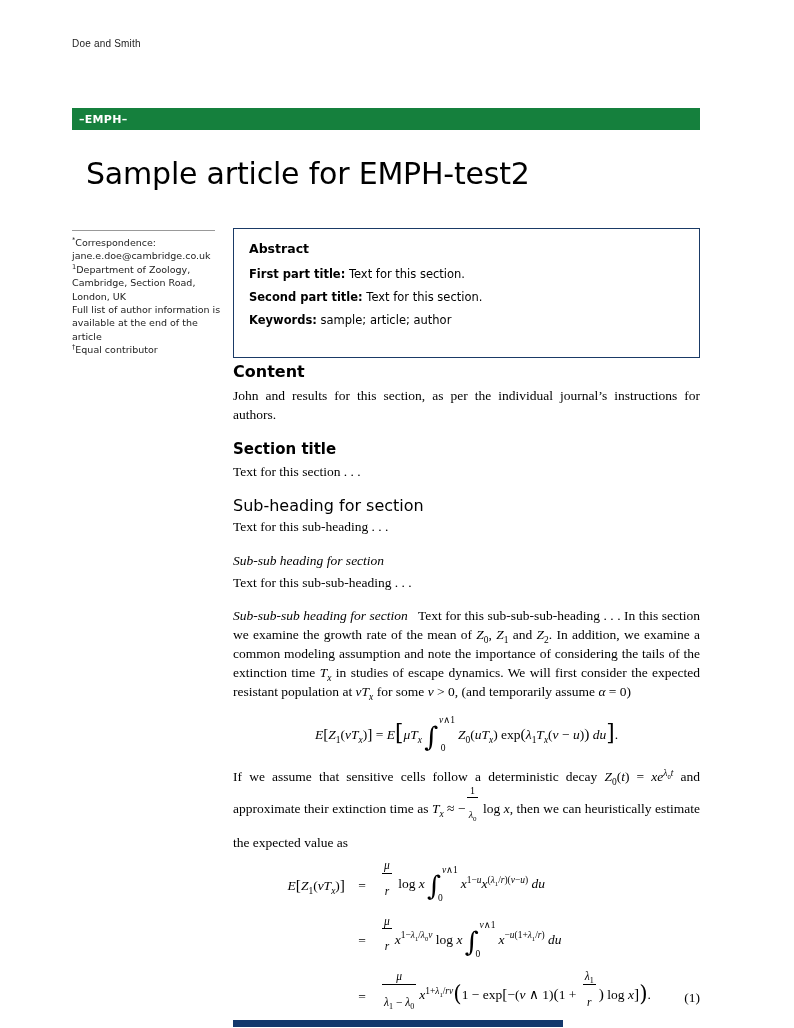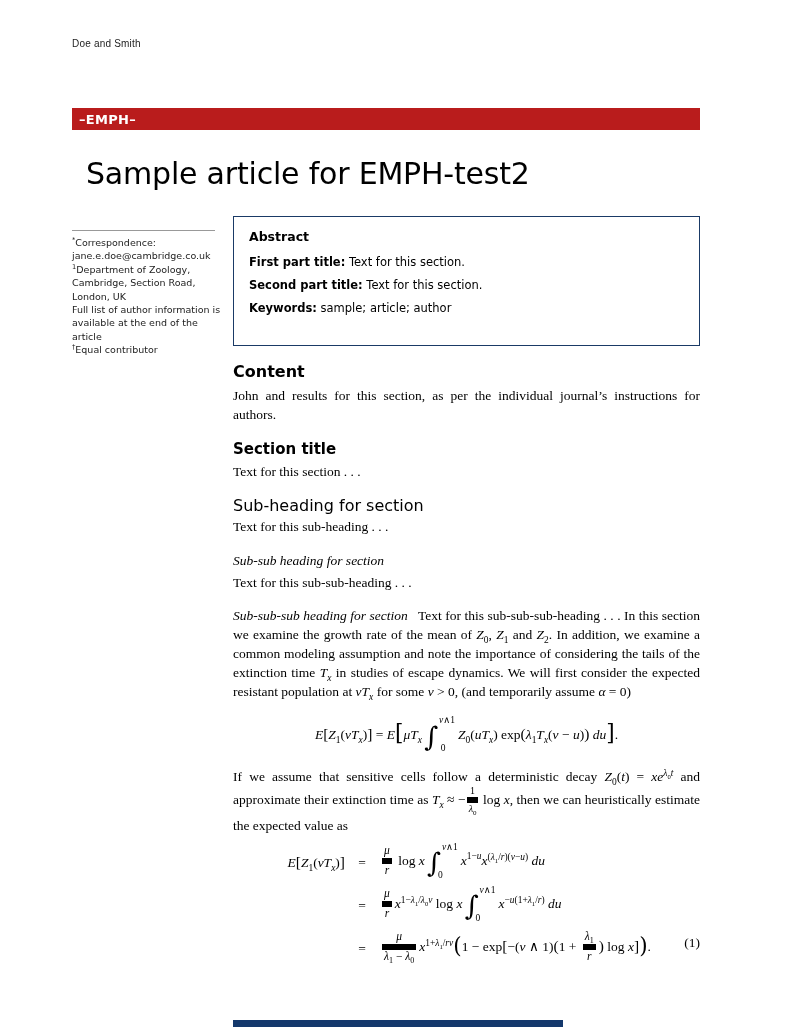--- a/index.html
+++ b/index.html
@@ -5,38 +5,38 @@
   html,body{margin:0;padding:0;background:#ffffff;}
   body{width:794px;height:1028px;position:relative;overflow:hidden;
        font-family:"Liberation Sans",sans-serif;color:#111;}
   .page{position:absolute;inset:0;background:#fff;}
 
   .running-head{position:absolute;left:72px;top:38px;font-size:10px;
 phonetic    font-family:"DejaVu Sans",sans-serif;color:#222;}
   .running-head{letter-spacing:.2px;}
 
   .banner{position:absolute;left:72px;top:108px;width:628px;height:22px;
-    background:#b91c1c;color:#fff;display:flex;align-items:center;
-    font-family:"DejaVu Sans",sans-serif;font-weight:bold;font-size:13px;
+    background:#15803d;color:#fff;display:flex;align-items:center;
+    font-family:"DejaVu Sans",sans-serif;font-weight:bold;font-size:11px;
     padding-left:7px;box-sizing:border-box;letter-spacing:.3px;}
 
   .title{position:absolute;left:70px;top:140px;margin:16px;font-weight:normal;
     font-family:"DejaVu Sans",sans-serif;font-size:30px;color:#000;
     letter-spacing:-.2px;white-space:nowrap;}
 
   .authors{position:absolute;left:72px;top:196px;
     font-family:"DejaVu Sans",sans-serif;font-size:13px;color:#000;}
   .authors sup{font-size:68%;}
 
   .side{position:absolute;left:72px;top:230px;width:152px;
     font-family:"DejaVu Sans",sans-serif;font-size:9.5px;line-height:13.4px;color:#222;}
   .side-rule{border-top:1px solid #999;width:143px;margin-bottom:5px;}
   .side sup{font-size:70%;}
 
-  .abstract{position:absolute;left:233px;top:216px;width:467px;box-sizing:border-box;
+  .abstract{position:absolute;left:233px;top:228px;width:467px;box-sizing:border-box;
     border:1.6px solid #1a3a66;padding:12px 15px 13px;background:#fff;
     font-family:"DejaVu Sans",sans-serif;}
   .abstract .abs-h{font-size:12.5px;font-weight:bold;margin:0 0 11px;color:#000;}
   .abstract .abs-row{font-size:11.5px;margin:0 0 9px;color:#000;}
   .abstract .abs-row:last-child{margin-bottom:17px;}
   .abstract .abs-label{font-weight:bold;}
 
   .main{position:absolute;left:233px;top:362px;width:467px;
     font-family:"Liberation Serif","DejaVu Serif",serif;font-size:13.5px;
     line-height:19px;text-align:justify;color:#000;}
@@ -68,21 +68,21 @@
   .lims{display:inline-block;vertical-align:middle;font-size:9.5px;line-height:1;
     margin:0 4px 0 0;}
   .lims .t{display:block;position:relative;top:-10px;left:1px;}
   .lims .b{display:block;position:relative;top:9px;left:-3px;}
   .br1{font-size:115%;}
   .br2{font-size:160%;vertical-align:middle;line-height:0;position:relative;top:-2px;
     font-family:"DejaVu Serif",serif;font-weight:200;}
   .frac{display:inline-block;vertical-align:middle;text-align:center;
     font-size:11.5px;line-height:1.2;margin:0 3px;position:relative;top:-1px;}
   .frac .num{display:block;padding:0 2px;}
-  .frac .den{display:block;border-top:6px solid #000000;padding:0 2px;}
+  .frac .den{display:block;border-top:1px solid #000000;padding:11px 2px;}
   .frac.sm{font-size:10px;margin:0 1px;}
 
   .footer-bar{position:absolute;left:233px;top:1020px;width:330px;height:7px;
     background:#14386c;}
 </style>
 </head>
 <body>
 
 <div class="page">
 

